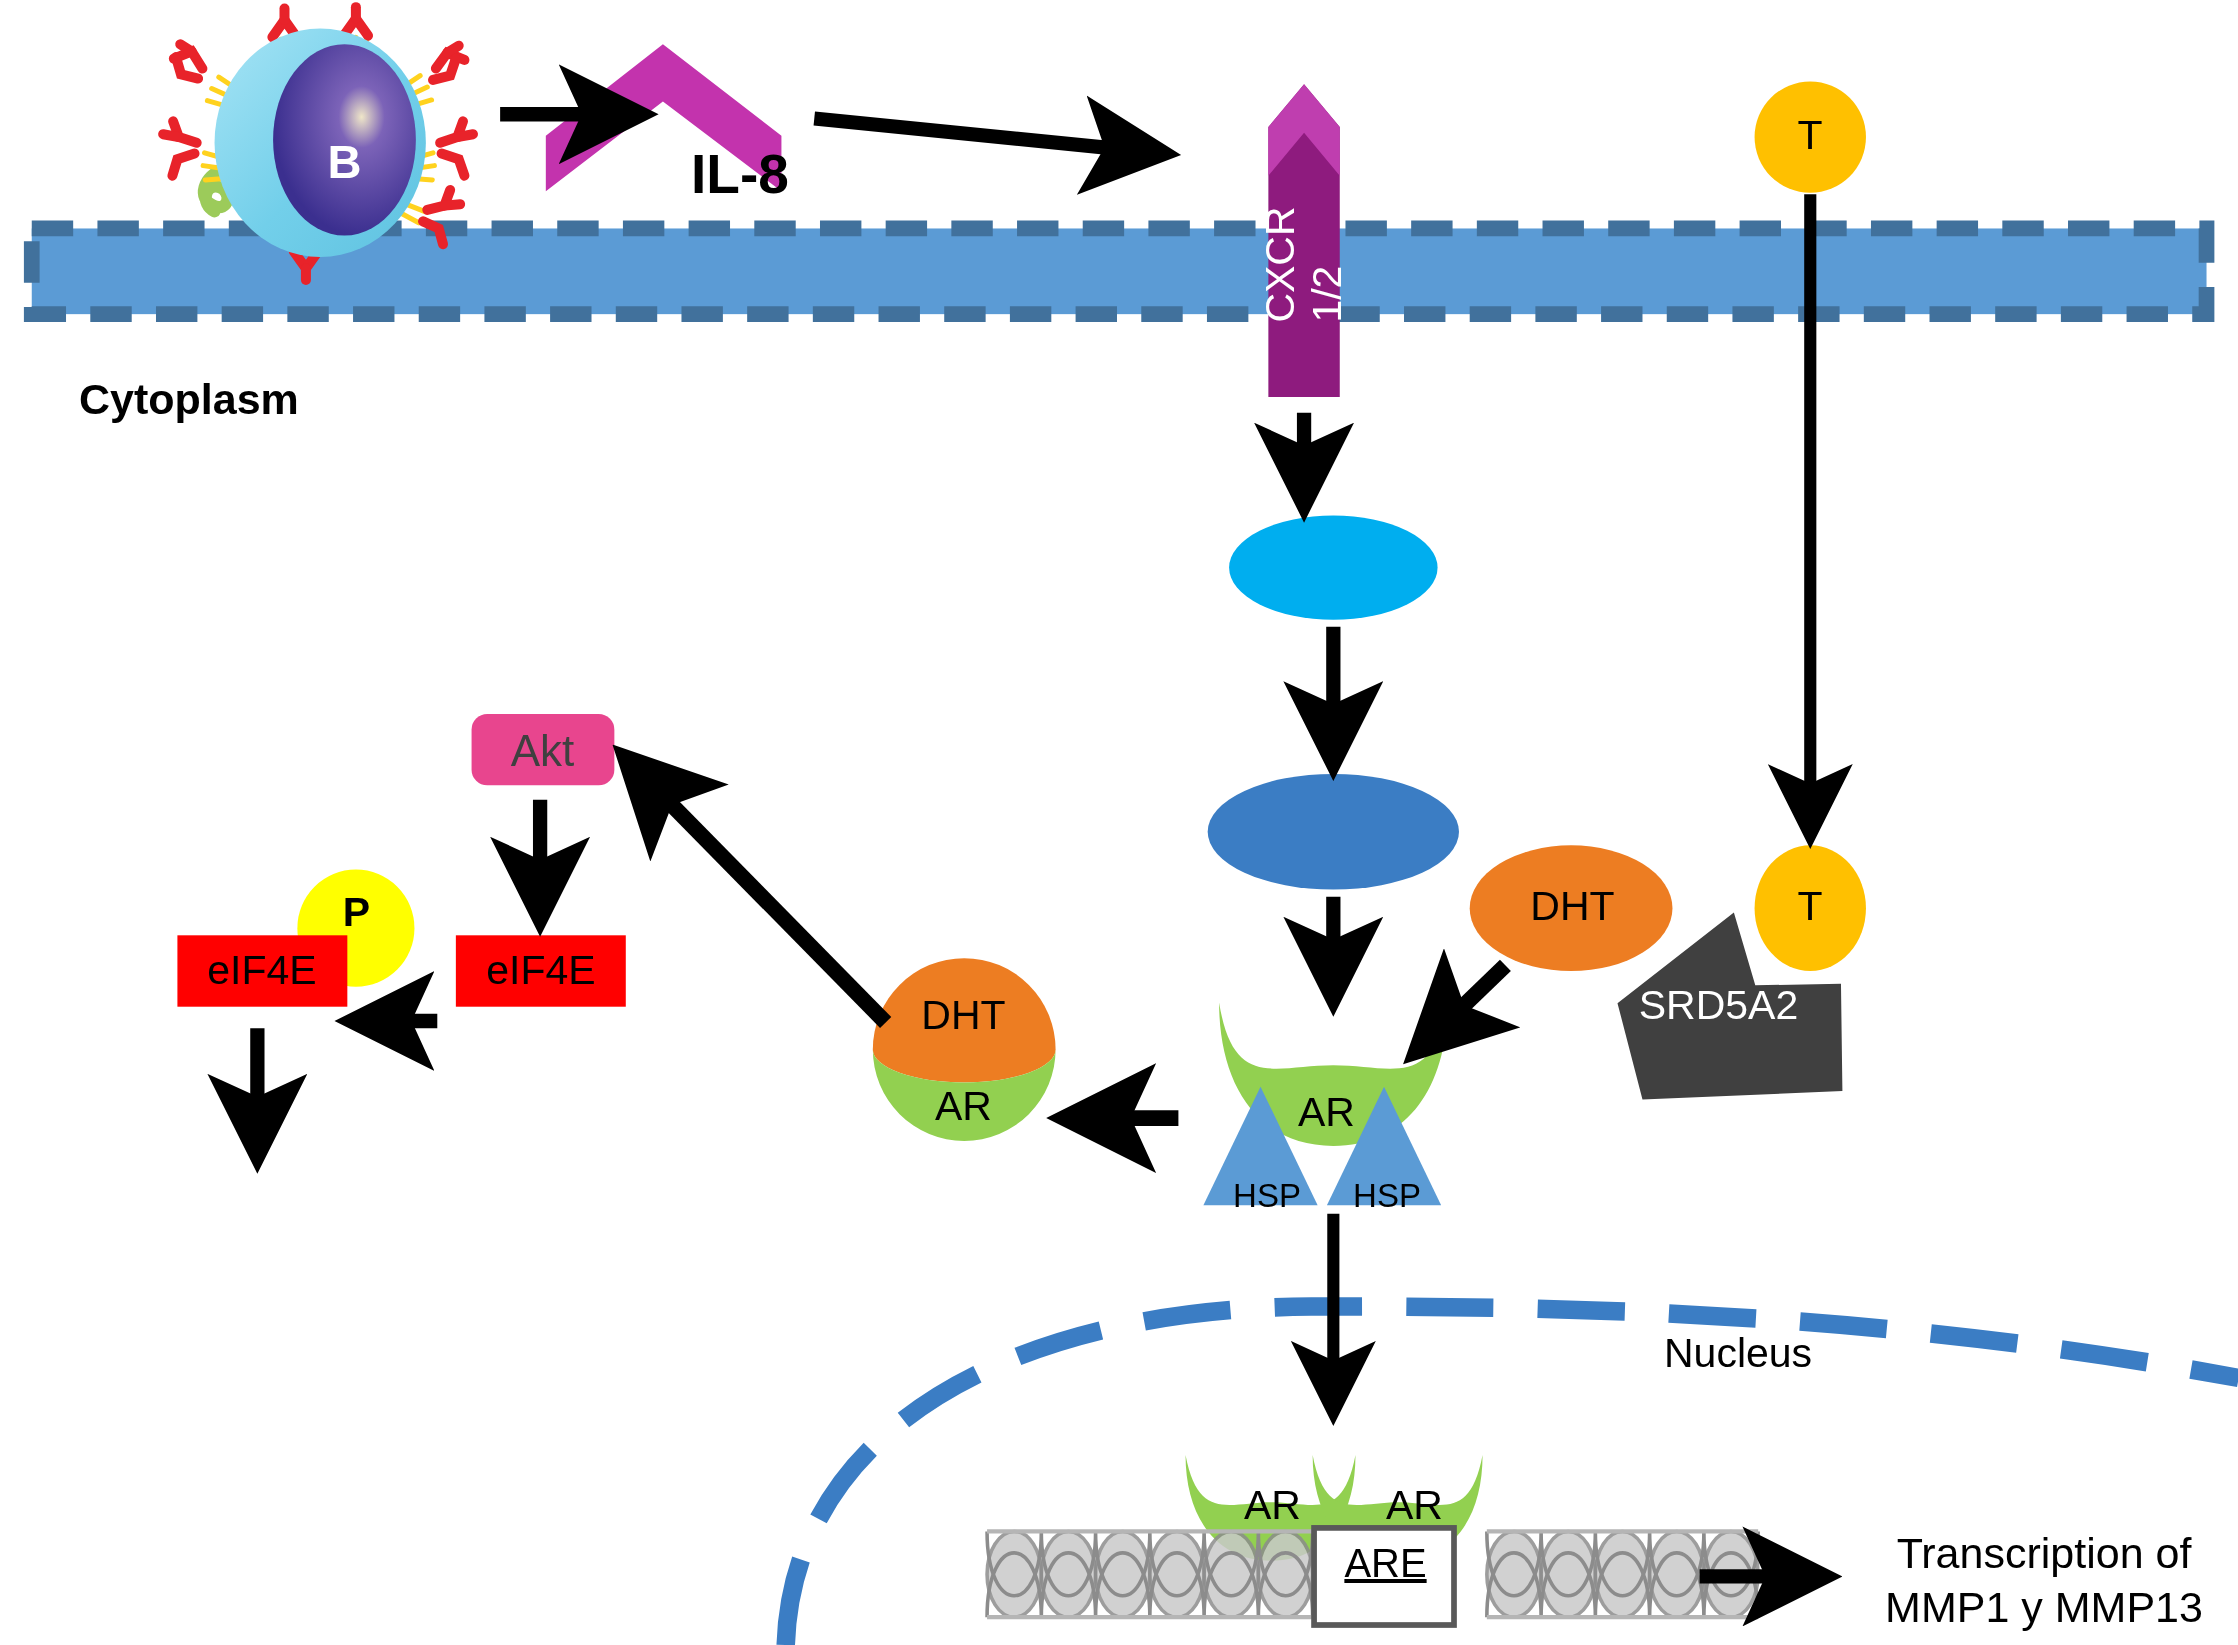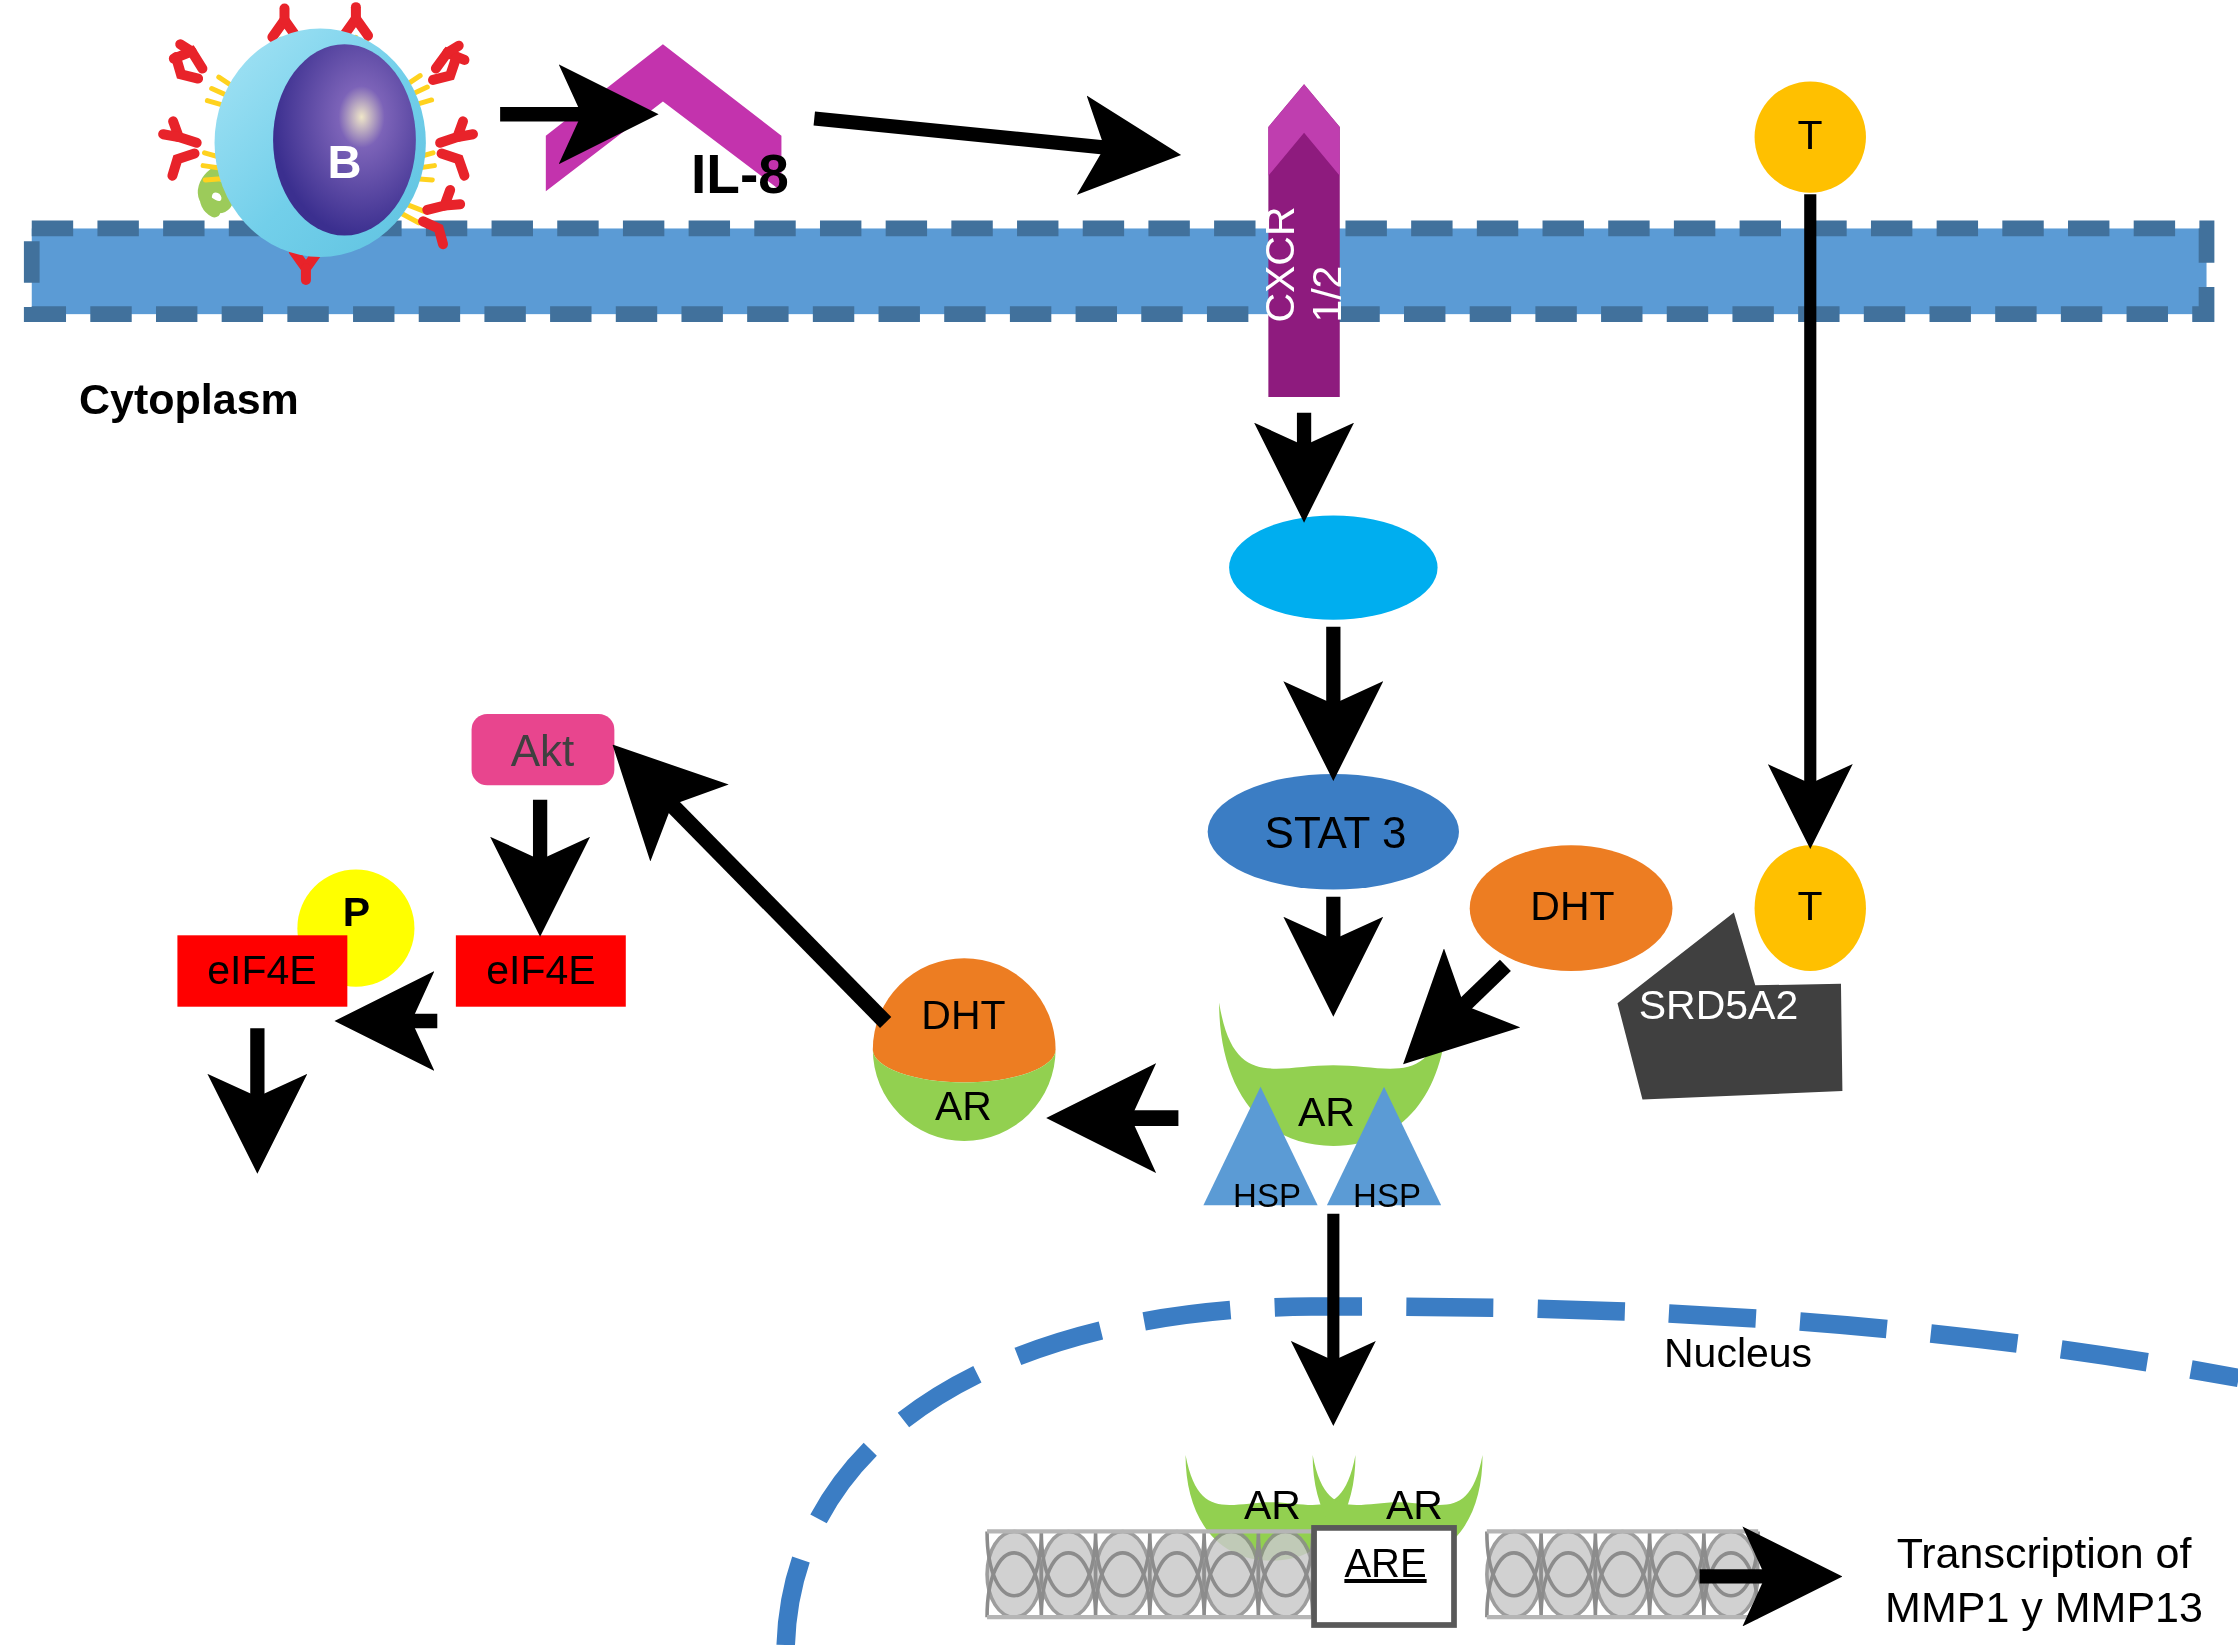--- a/index.html
+++ b/index.html
@@ -284,21 +284,20 @@
       <line x1="1867" y1="1700" x2="1867" y2="1970" stroke-width="17" marker-end="url(#arrowhead)"></line>
       <line x1="2380" y1="2208" x2="2548" y2="2208" stroke-width="20" marker-end="url(#arrowhead)"></line>
     </g>
   </svg>
 
   <div class="lbl lbl-cytoplasm">Cytoplasm</div>
   <div class="lbl lbl-nucleus">Nucleus</div>
   <div class="lbl lbl-il8">IL-8</div>
   <div class="lbl-cxcr">CXCR 1/2</div>
 
-  <div class="nodetext t-stat3">STAT 3</div>
   <div class="nodetext t-akt">Akt</div>
   <div class="nodetext t-eif4e-r">eIF4E</div>
   <div class="nodetext t-eif4e-l">eIF4E</div>
   <div class="nodetext t-p">P</div>
   <div class="nodetext t-dhtar-d">DHT</div>
   <div class="nodetext t-dhtar-a">AR</div>
   <div class="nodetext t-dht2">DHT</div>
   <div class="nodetext t-t-top">T</div>
   <div class="nodetext t-t-bot">T</div>
   <div class="nodetext t-srd">SRD5A2</div>

